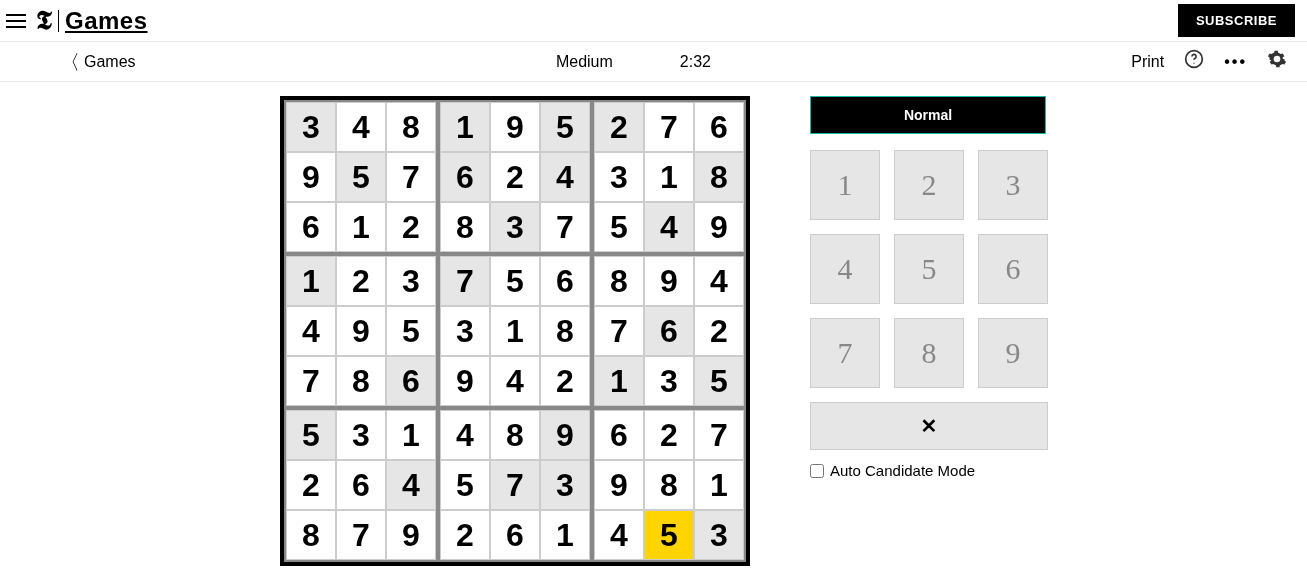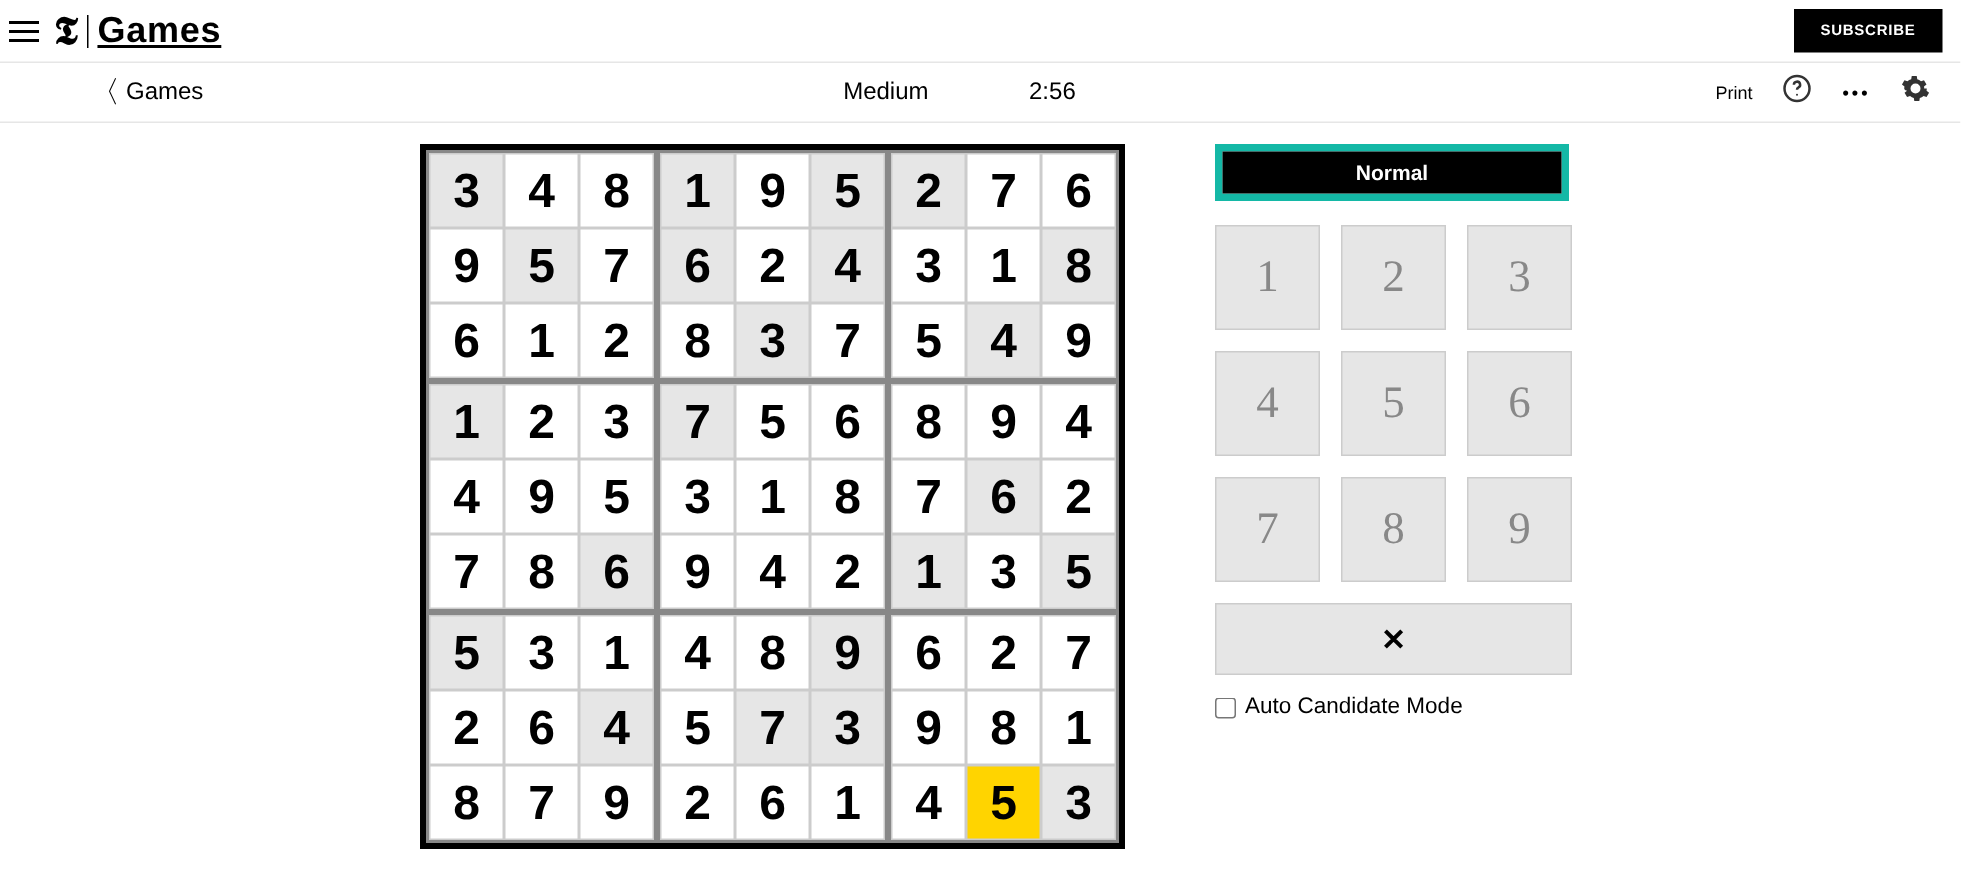--- a/index.html
+++ b/index.html
@@ -20,32 +20,32 @@
     border-bottom: 1px solid #e6e6e6;
   }
   .top-left { display: flex; align-items: center; gap: 10px; padding-left: 6px; }
   .hamburger { width: 20px; height: 14px; display: flex; flex-direction: column; justify-content: space-between; cursor: pointer; }
   .hamburger span { display: block; height: 2px; background: #000; width: 100%; }
   .logo { display: flex; align-items: center; gap: 6px; cursor: pointer; }
   .logo-t { font-family: Georgia, "Times New Roman", serif; font-weight: 700; font-size: 26px; }
   .logo-sep { width: 1px; height: 22px; background: #000; }
   .logo-games { font-weight: 800; font-size: 24px; letter-spacing: 0.5px; text-decoration: underline; }
   .subscribe {
-    background: #000; color: #fff; font-weight: 700; font-size: 10px;
+    background: #000; color: #fff; font-weight: 700; font-size: 13px;
     letter-spacing: 0.5px; padding: 9px 18px; margin-right: 12px; border: none; cursor: pointer;
   }
   
   .game-header {
     display: flex; align-items: center; justify-content: space-between;
     height: 40px; border-bottom: 1px solid #e6e6e6; padding: 0 20px 0 60px;
   }
   .back { display: flex; align-items: center; gap: 4px; font-size: 16px; cursor: pointer; }
   .chev { font-size: 20px; line-height: 1; }
   .gh-center { display: flex; gap: 67px; font-size: 16px; }
-  .gh-right { display: flex; align-items: center; gap: 20px; font-size: 12px; }
+  .gh-right { display: flex; align-items: center; gap: 20px; font-size: 16px; }
   .gh-right .icon { cursor: pointer; font-size: 18px; color:#333;}
   .more { font-weight: 700; letter-spacing: 2px; cursor:pointer;}
   
   .main { display: flex; gap: 60px; padding: 14px 0 0 280px; }
   
   .board {
     width: 470px; height: 470px;
     border: 4px solid #000;
     display: grid;
     grid-template-columns: repeat(3, 1fr);
@@ -60,35 +60,35 @@
   .cell {
     border: 1px solid #ccc;
     display: flex; align-items: center; justify-content: center;
     font-size: 32px; font-weight: 700; font-family: Arial, Helvetica, sans-serif;
     color: #000; background: #fff; cursor: pointer;
   }
   .cell.prefilled { background: #e6e6e6; }
   .cell.selected { background: #ffd400; }
   
   .panel { width: 236px; }
-  .mode-toggle { display: flex; border: 5px solid #14b8a6; height: 38px; }
+  .mode-toggle { display: flex; border: 1px solid #14b8a6; height: 38px; }
   .mode-btn { flex: 1; display:flex; align-items:center; justify-content:center; font-size: 14px; cursor:pointer; border:none; }
   .mode-btn.active { background:#000; color:#fff; font-weight:700; }
   .mode-btn.inactive { background:#fff; color:#ccc; }
   .numpad { display: grid; grid-template-columns: repeat(3, 70px); grid-template-rows: repeat(3, 70px); gap: 14px; margin-top: 16px; }
   .numpad button {
     background:#e6e6e6; border:1px solid #ccc; font-size:30px; color:#888;
     font-family: Georgia, serif; cursor:pointer;
   }
   .delete-btn {
     margin-top:14px; width: calc(70px*3 + 14px*2); height:48px;
     background:#e6e6e6; border:1px solid #ccc; cursor:pointer;
     display:flex; align-items:center; justify-content:center; font-size:20px;
   }
-  .auto { display:flex; align-items:flex-end; gap:6px; margin-top:12px; font-size:15px; }
+  .auto { display:flex; align-items:center; gap:6px; margin-top:12px; font-size:15px; }
   .auto input { width:14px; height:14px; }
 </style>
 </head>
 <body>
 
 <div class="top-header">
   <div class="top-left">
     <div class="hamburger">
         <span></span>
         <span></span>
@@ -103,21 +103,21 @@
   <button class="subscribe">SUBSCRIBE</button>
 </div>
 
 <div class="game-header">
   <div class="back">
     <span class="chev">〈</span>
     <span>Games</span>
   </div>
   <div class="gh-center">
     <span>Medium</span>
-    <span>2:56</span>
+    <span>2:32</span>
   </div>
   <div class="gh-right">
     <span>Print</span>
     <span class="icon">
       <svg width="20" height="20" viewBox="0 0 24 24" fill="none" stroke="#333" stroke-width="2">
           <circle cx="12" cy="12" r="10"></circle>
           <path d="M9.5 9a2.5 2.5 0 1 1 3.5 2.3c-.8.4-1 .9-1 1.7"></path>
           <circle cx="12" cy="17" r="0.8" fill="#333" stroke="none"></circle>
         </svg>
     </span>

